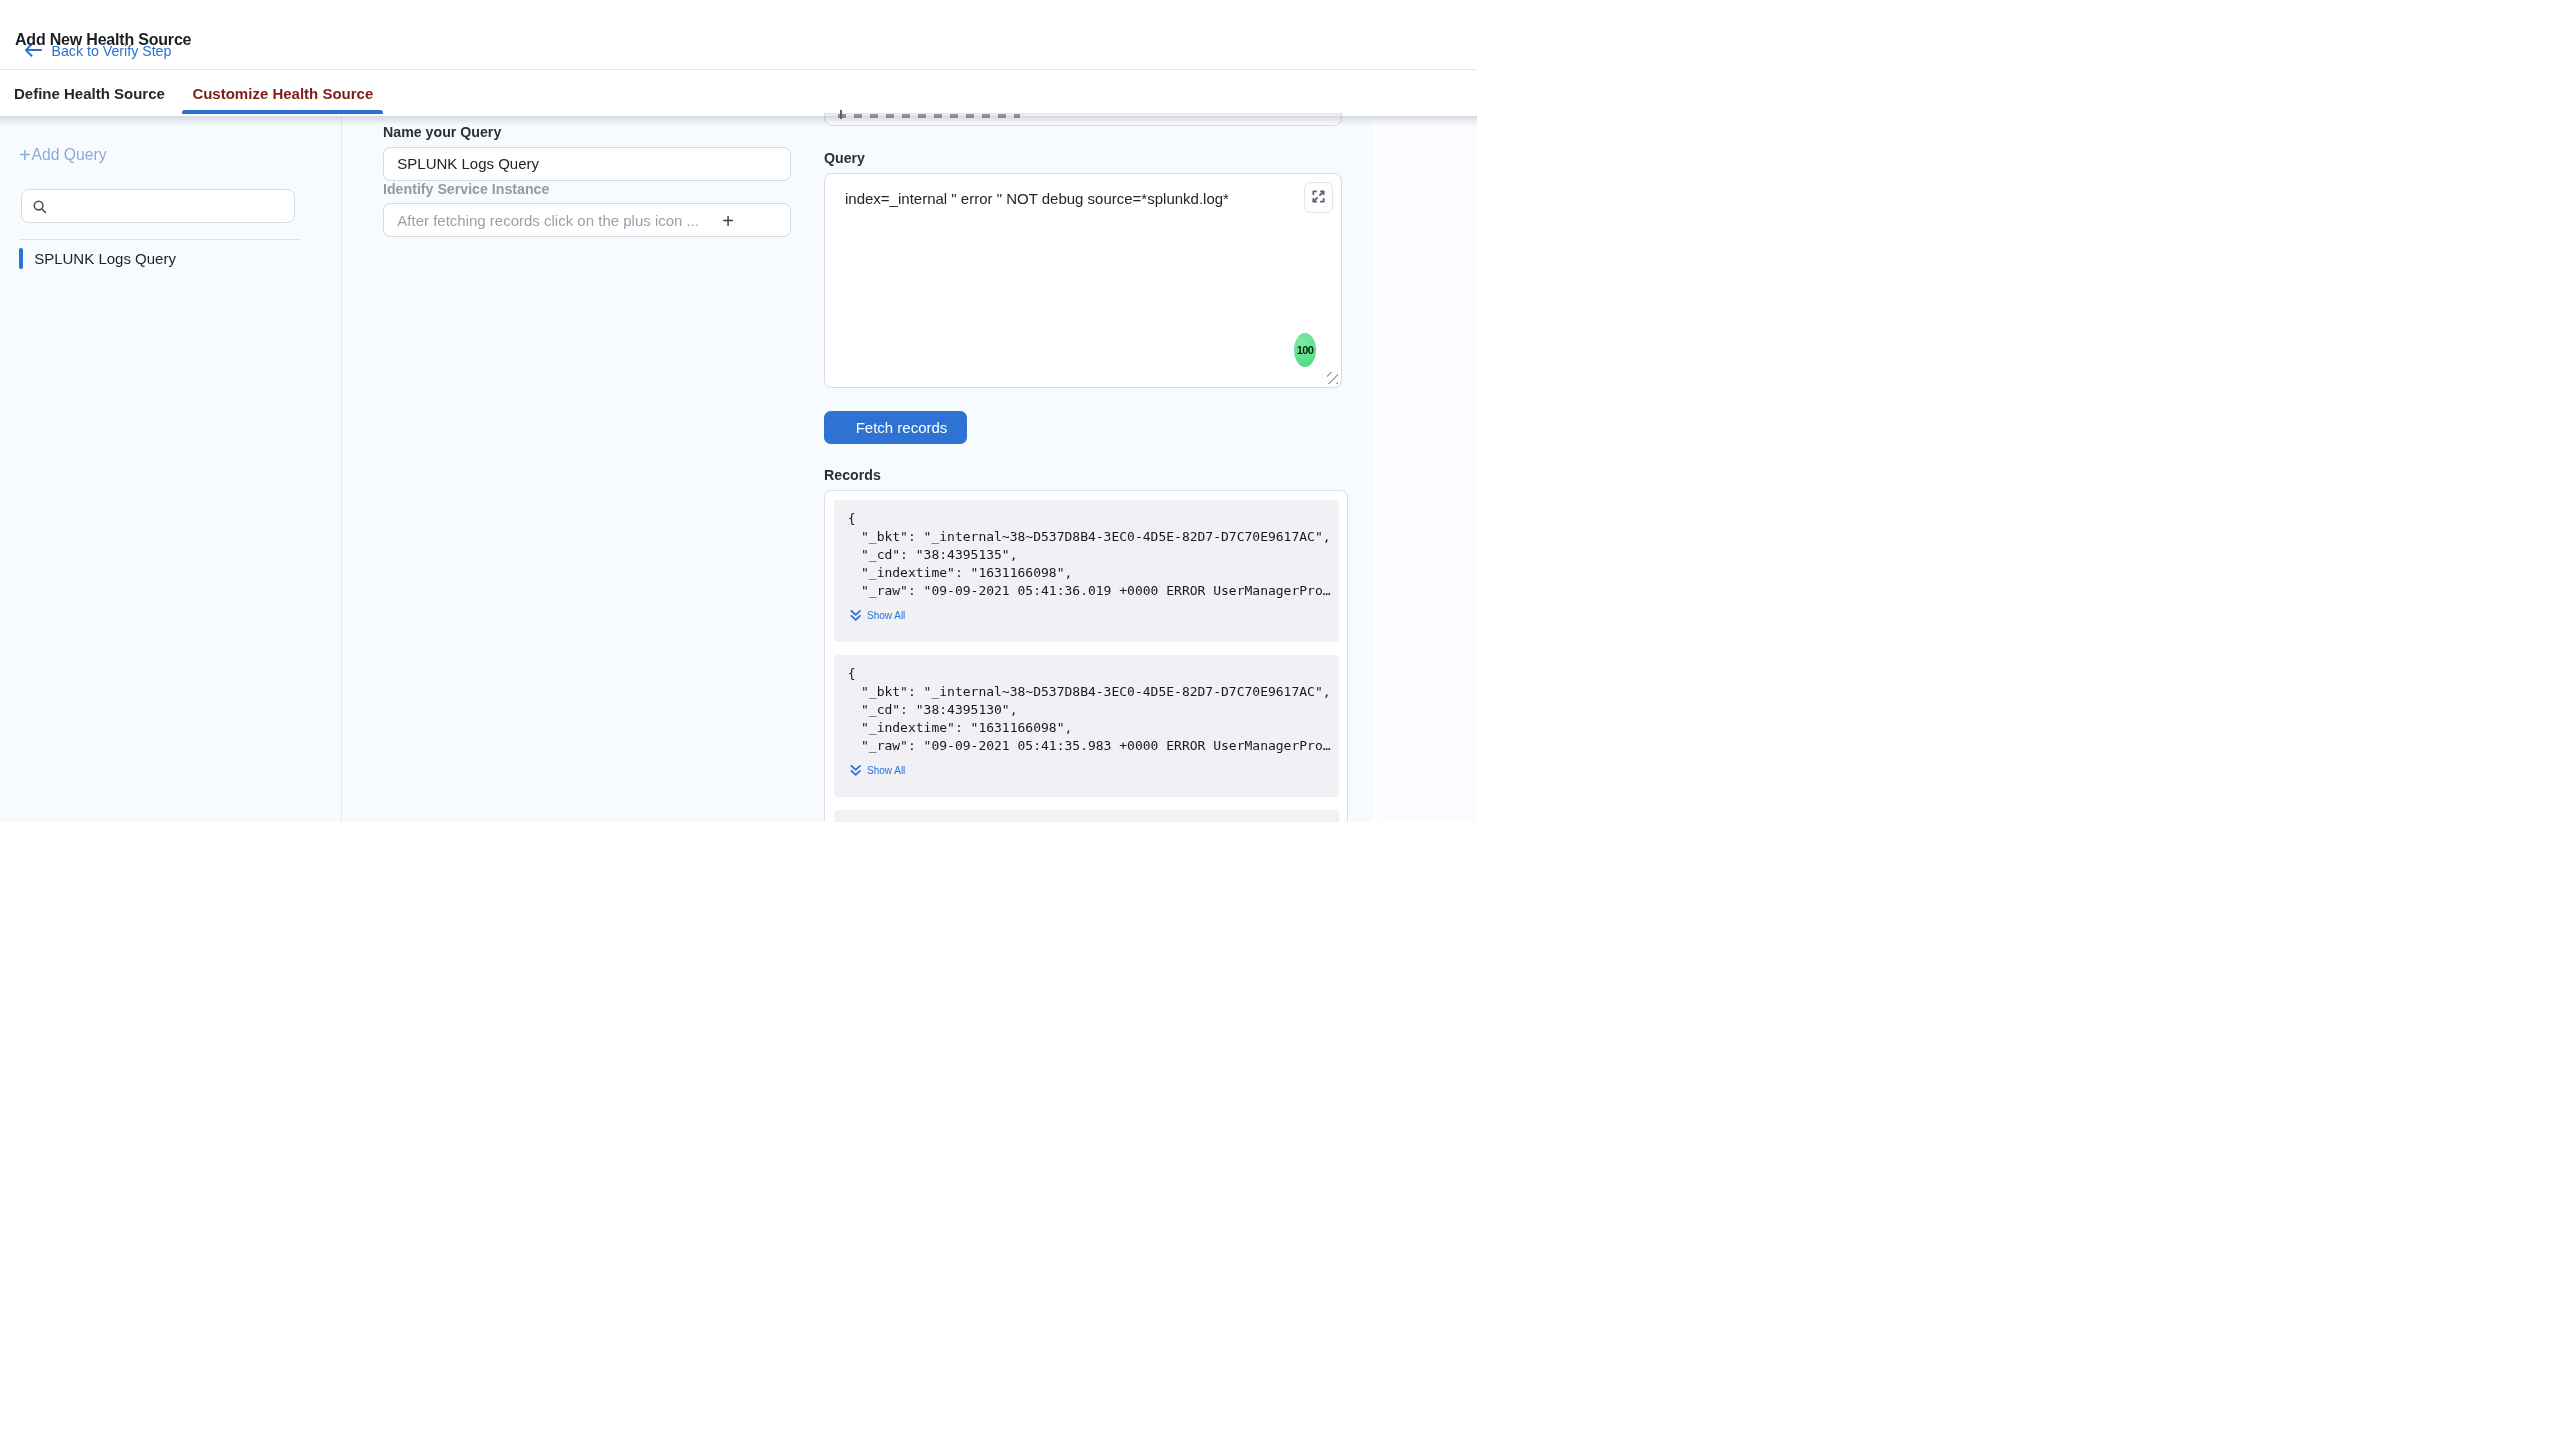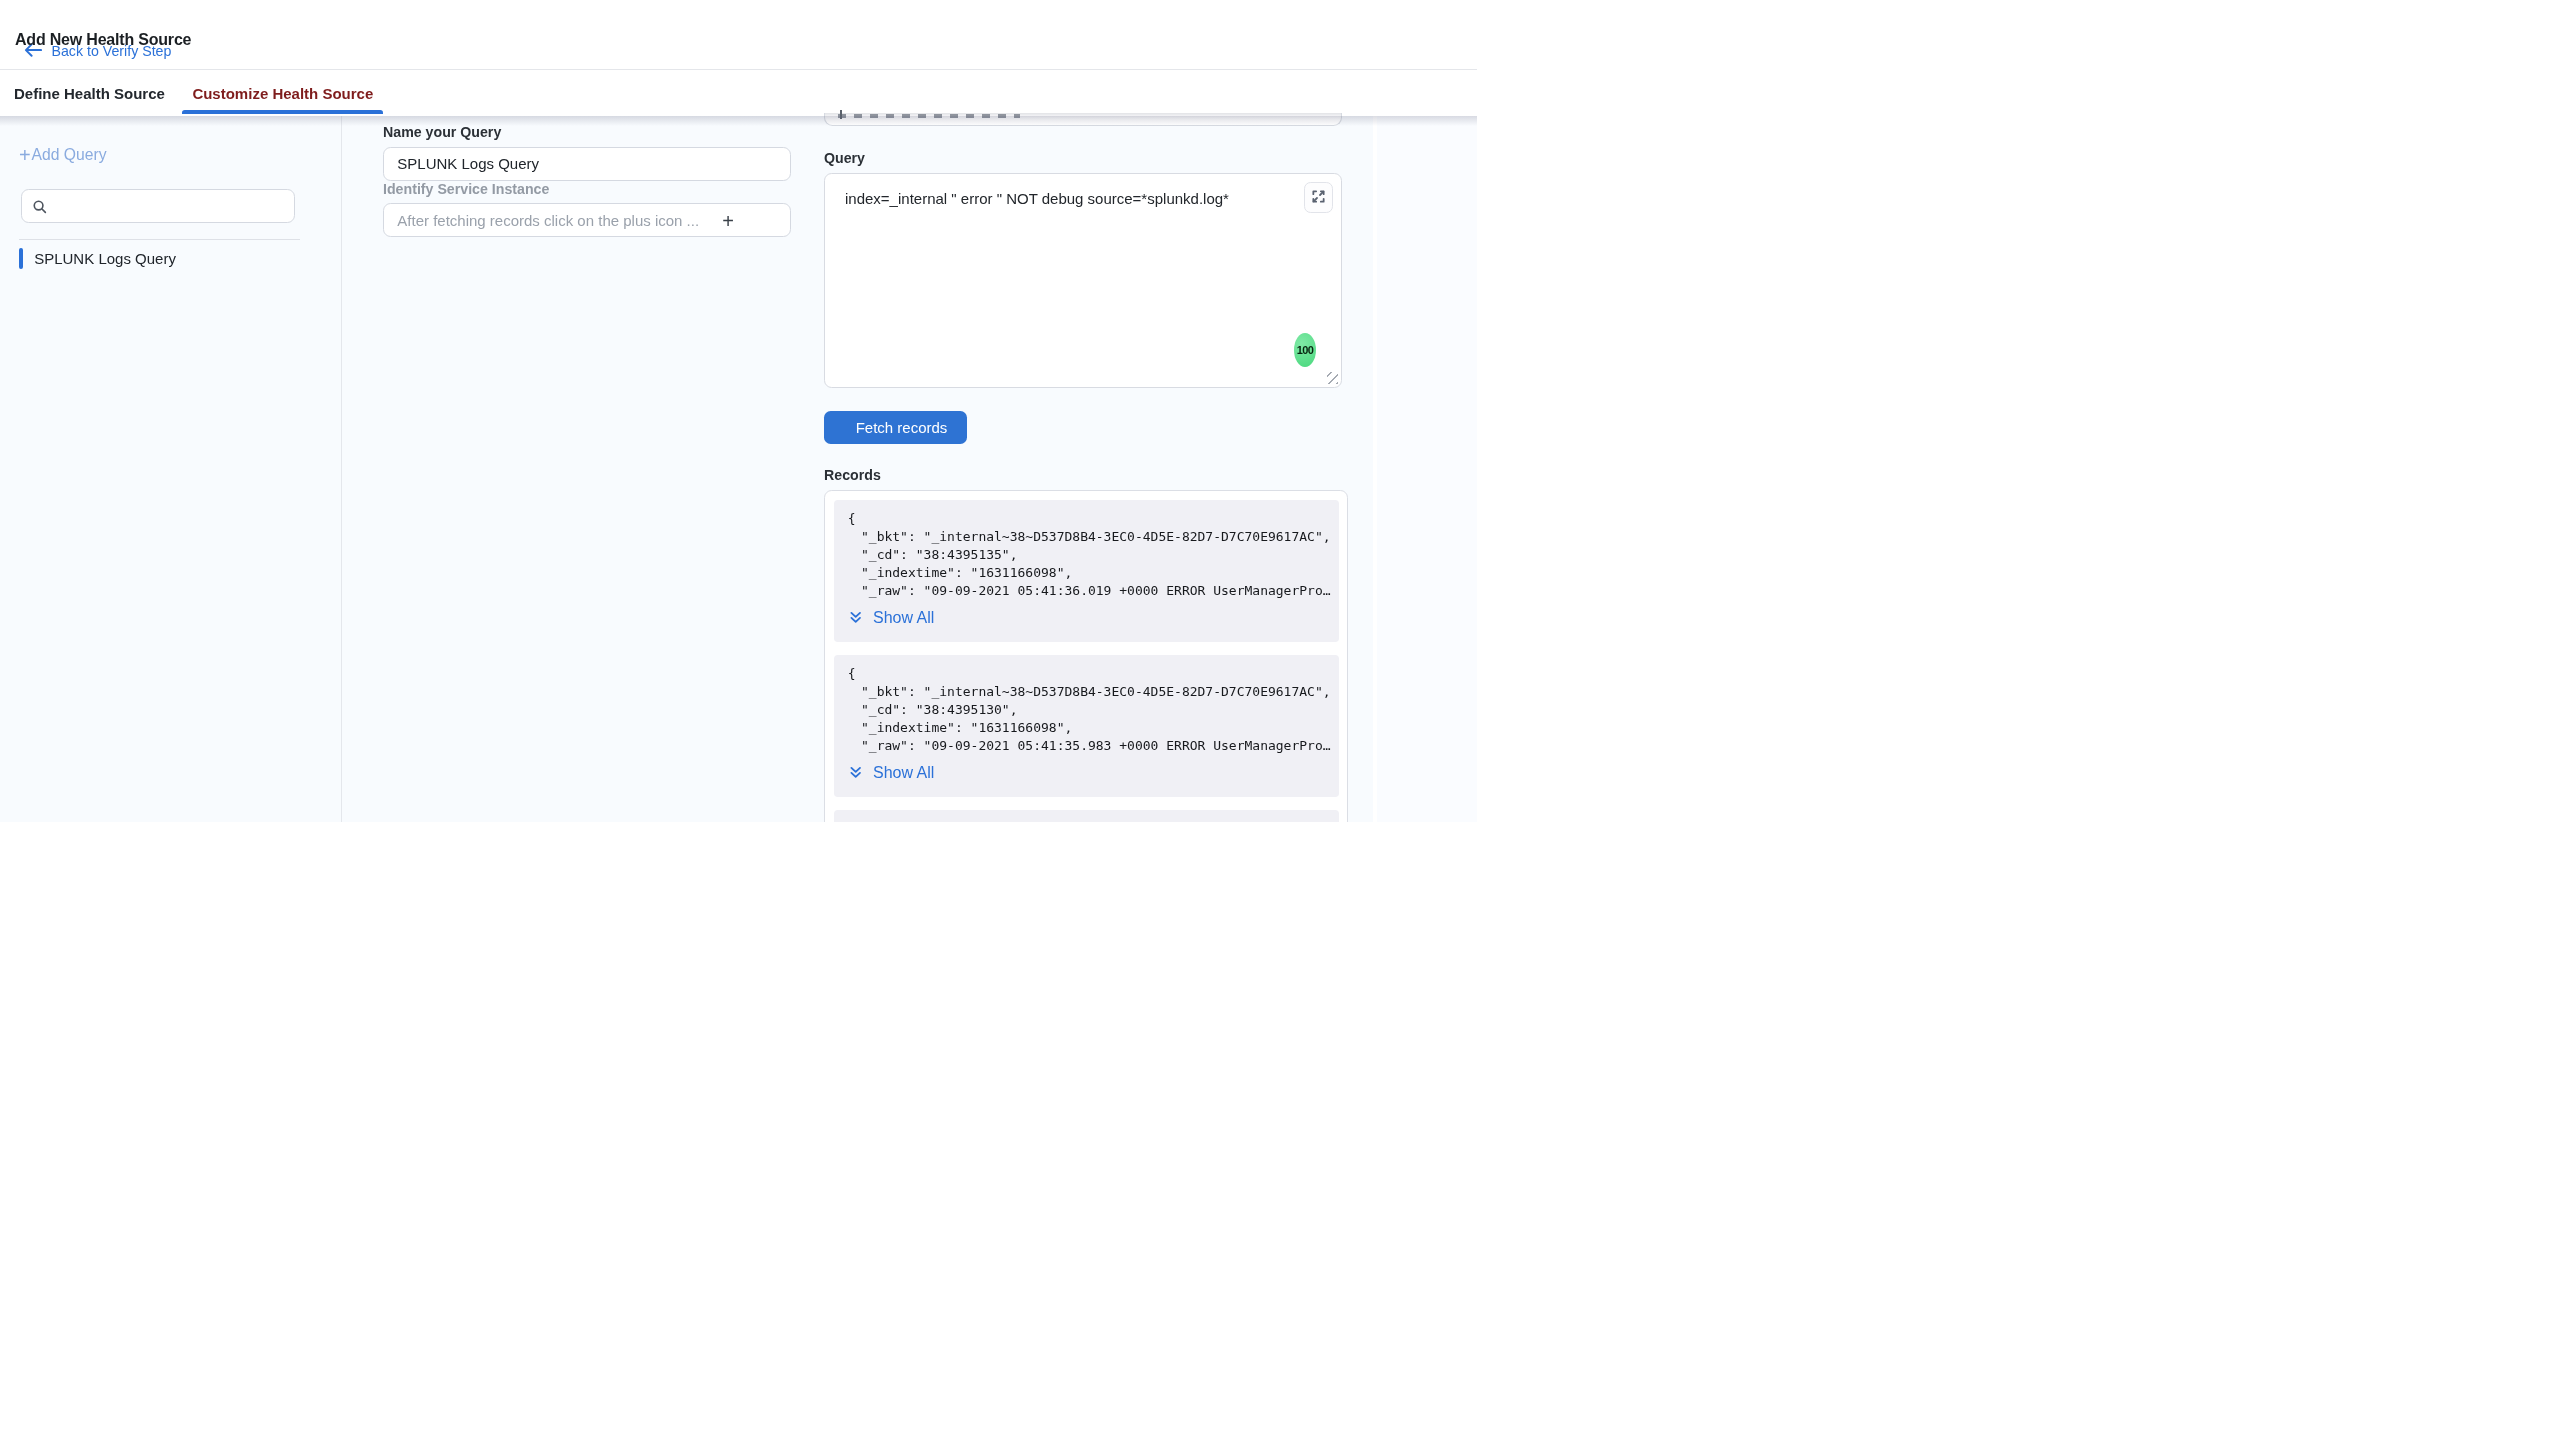--- a/index.html
+++ b/index.html
@@ -86,22 +86,22 @@
                border: none; border-radius: 6.6px; font-size: 15px; font-weight: 500; cursor: pointer; font-family: inherit; padding-left: 12px; }
   .records-label { display: block; margin-top: 23px; font-size: 14.2px; font-weight: 600; color: #2b3036; }
   .records-box { margin-top: 7.6px; width: 524px; height: 380px; background: #fff; border: 0.9px solid #dbdee5;
                  border-radius: 7.6px; padding: 8.5px; }
   .record-card { background: #f0f0f5; border-radius: 3.8px; height: 142px; padding: 10.4px 14.2px; overflow: hidden; }
   .record-card + .record-card { margin-top: 13.3px; }
   .record-card.partial { height: 57px; }
   .mono-line { font-family: "DejaVu Sans Mono", "Liberation Mono", monospace; font-size: 13px;
                line-height: 18px; color: #17191d; white-space: pre; }
   .mono-line.indent { padding-left: 13.3px; }
-  .show-all { display: inline-flex; align-items: center; gap: 12px; margin-top: 8.5px; margin-left: 1.9px;
-              color: #2b71d8; font-size: 16px; font-weight: 500; text-decoration: none; cursor: pointer; }
+  .show-all { display: inline-flex; align-items: center; gap: 6px; margin-top: 8.5px; margin-left: 1.9px;
+              color: #2b71d8; font-size: 10px; font-weight: 500; text-decoration: none; cursor: pointer; }
   .show-all svg { display: block; }
 </style>
 </head>
 <body>
 
 <div class="stage">
 
   <header class="page-header">
     <a class="back-link">
       <span>

